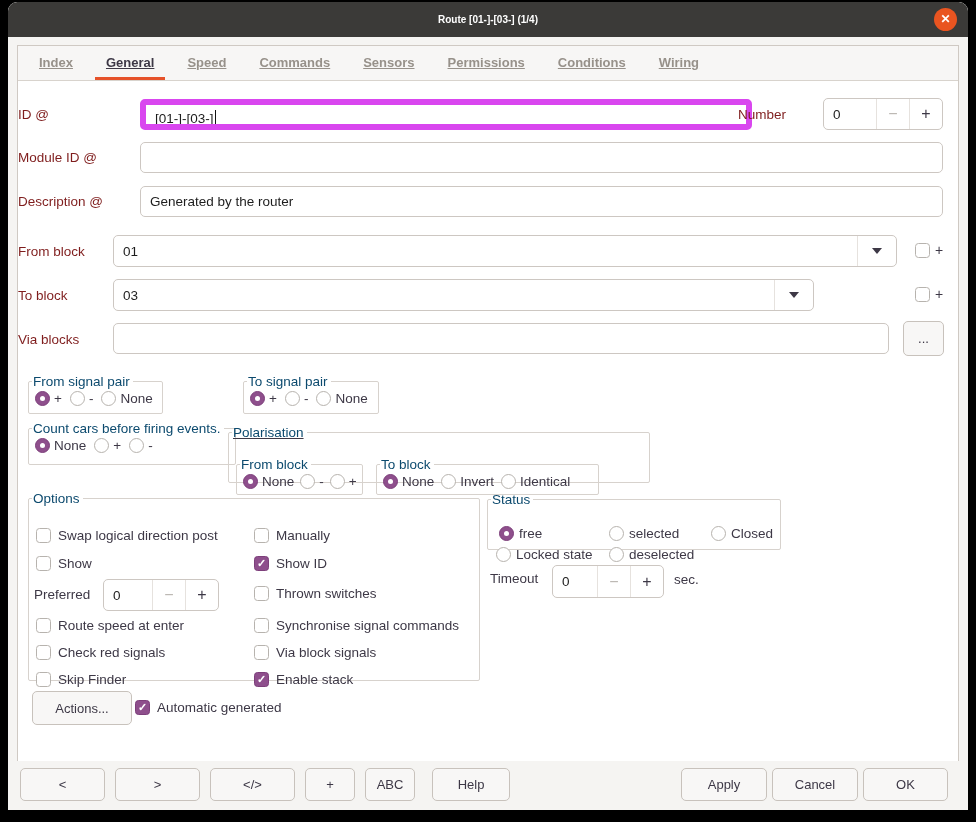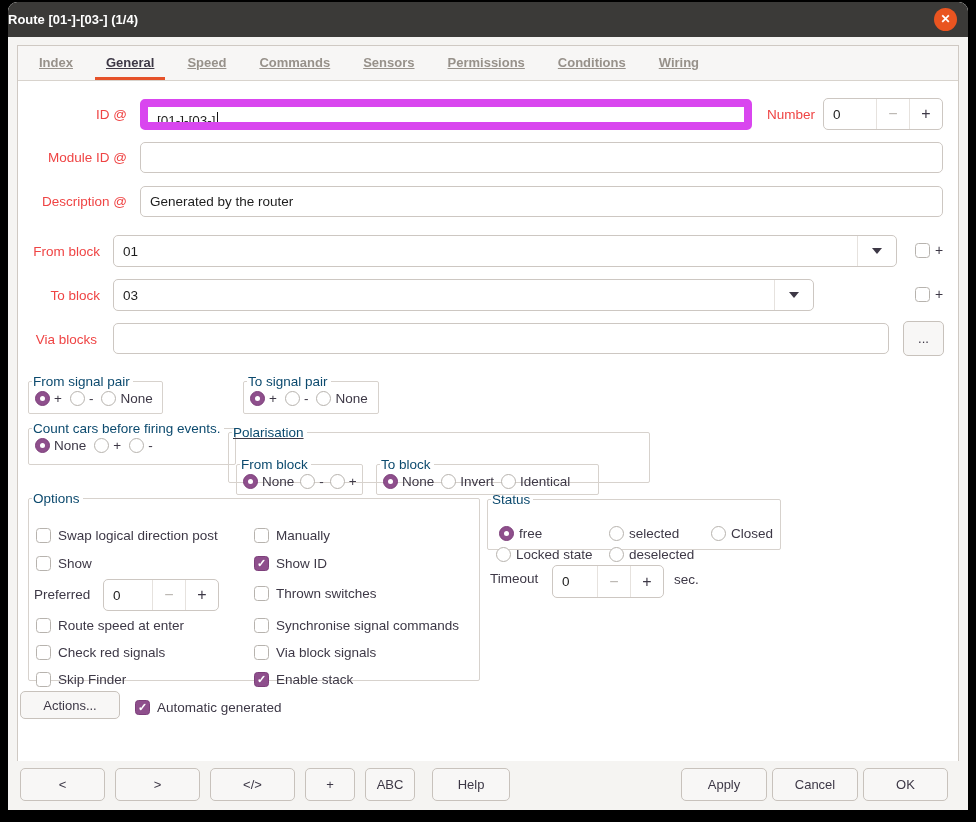--- a/index.html
+++ b/index.html
@@ -1,28 +1,28 @@
 <!DOCTYPE html>
 <html><head>
 <meta charset="utf-8">
 <style>
   * { margin:0; padding:0; box-sizing:border-box; }
   html,body { width:976px; height:822px; background:#000; font-family:"Liberation Sans", sans-serif; }
   .window { position:absolute; left:8px; top:2px; width:960px; height:808px; background:#f5f4f2; border-radius:9px 9px 0 0; overflow:hidden; }
   .titlebar { position:relative; height:35px; background:#3b3a38; border-radius:9px 9px 0 0; }
-  .titlebar .title { position:absolute; left:0; right:0; top:0; height:35px; line-height:35px; color:#ffffff; font-weight:bold; font-size:13px; }
+  .titlebar .title { position:absolute; left:0; right:0; top:0; height:35px; line-height:35px; text-align:center; color:#ffffff; font-weight:bold; font-size:10px; }
   .close-btn { position:absolute; right:11px; top:6px; width:23px; height:23px; border-radius:50%; background:#E95420; color:#fff; font-size:12px; font-weight:bold; text-align:center; line-height:23px; cursor:default; }
   .notebook { position:absolute; left:9px; top:43px; width:942px; height:716px; background:#fff; border:1px solid #cfc9c3; }
   .tabstrip { display:flex; align-items:stretch; gap:11px; height:35px; background:#f7f6f5; border-bottom:1px solid #d8d3cd; padding-left:10px; }
   .tab { padding:0 11px; line-height:33px; font-size:13px; font-weight:600; color:#97918a; border-bottom:3px solid transparent;text-decoration:underline; }
   .tab.on { color:#3d3846; font-weight:bold; border-bottom-color:#E6522A; }
   .content { position:relative; width:100%; height:680px; background:#ffffff; font-size:13.5px; color:#3d3846; }
-  .flabel { position:absolute; height:17px; line-height:17px; text-align:right; color:#ef4444; }
+  .flabel { position:absolute; height:17px; line-height:17px; text-align:left; color:#7f1d1d; }
   .entry { position:absolute; background:#fff; border:1px solid #cdc7c2; border-radius:5px; padding:0 9px; line-height:29px; font-size:13.5px; color:#1d1d1d; overflow:hidden; white-space:nowrap; }
-  .entry.focused { border:8px solid #d946ef; line-height:27px; }
+  .entry.focused { border:6px solid #d946ef; line-height:27px; }
   .caret { display:inline-block; width:0; height:16px; border-left:1.5px solid #111; margin-left:1px; vertical-align:-3px; }
 
   .spin { position:absolute; display:flex; background:#fff; border:1px solid #cdc7c2; border-radius:5px; overflow:hidden; }
   .spin .val { flex:1; padding-left:9px; display:flex; align-items:center; font-size:13.5px; color:#1d1d1d; }
   .spin .minus, .spin .plus { width:33px; display:flex; align-items:center; justify-content:center; border-left:1px solid #e6e2de; font-size:16px; }
   .spin .minus { color:#bab6b1; }
   .spin .plus { color:#3d3846; }
 
   .combo { position:absolute; display:flex; background:#fff; border:1px solid #cdc7c2; border-radius:5px; overflow:hidden; }
   .combo .val { flex:1; padding-left:9px; display:flex; align-items:center; font-size:13.5px; color:#1d1d1d; }
@@ -250,21 +250,21 @@
       </fieldset>
 
       <div class="opt-label" style="left:472px;top:490px;">Timeout</div>
       <div class="spin" style="left:534px;top:484px;width:112px;height:33px;">
         <div class="val">0</div>
         <div class="minus">−</div>
         <div class="plus">+</div>
       </div>
       <div class="opt-label" style="left:656px;top:491px;">sec.</div>
 
-      <div class="btn" style="left:2px;top:610px;width:100px;height:28px;">Actions...</div>
+      <div class="btn" style="left:14px;top:610px;width:100px;height:34px;">Actions...</div>
       <div class="checkbox on" style="left:117px;top:619px;"></div>
       <div class="opt-label" style="left:139px;top:619px;">Automatic generated</div>
 
     </div>
   </div>
 
   <div class="btn" style="left:12px;top:766px;width:85px;height:33px;">&lt;</div>
   <div class="btn" style="left:107px;top:766px;width:85px;height:33px;">&gt;</div>
   <div class="btn" style="left:202px;top:766px;width:85px;height:33px;">&lt;/&gt;</div>
   <div class="btn" style="left:297px;top:766px;width:50px;height:33px;">+</div>

